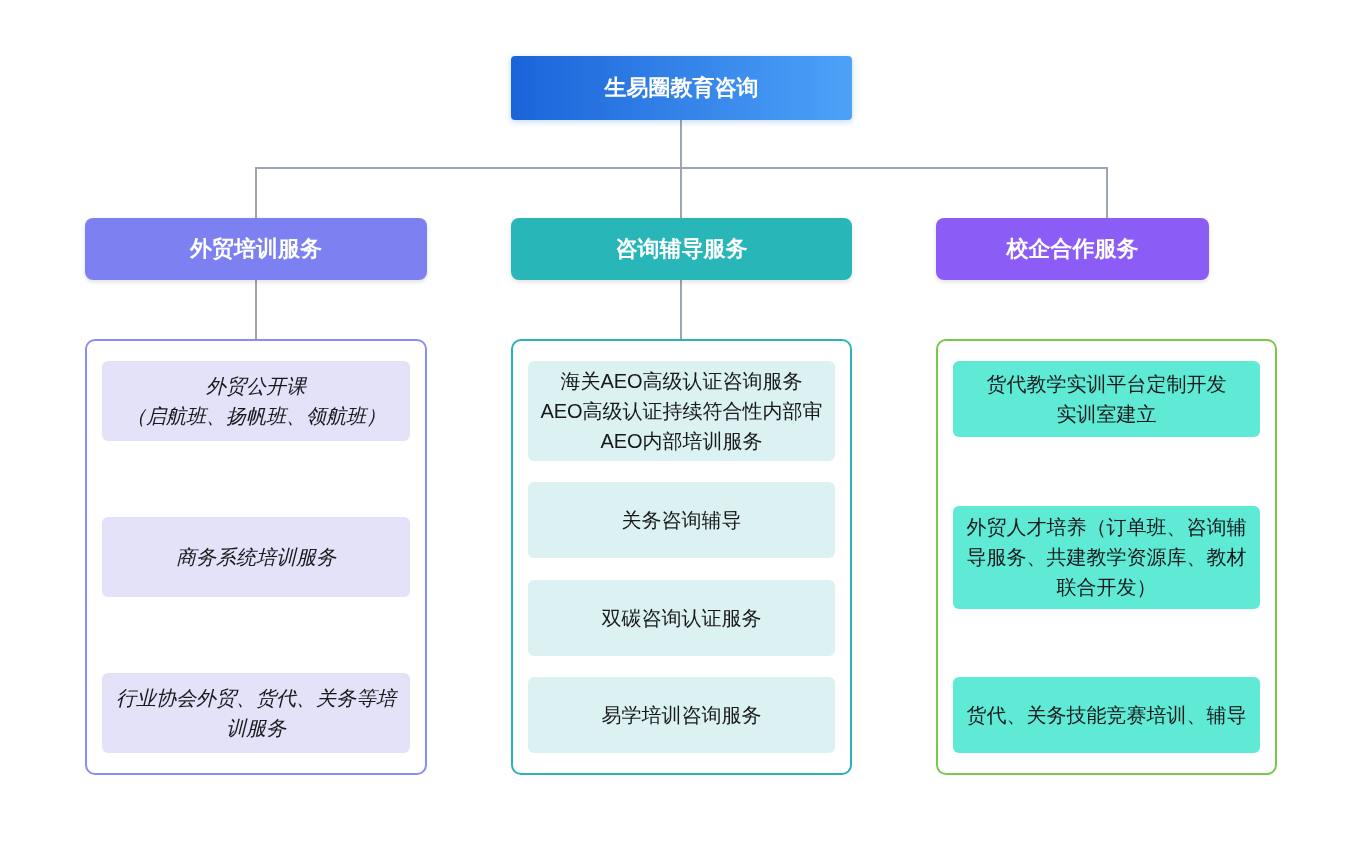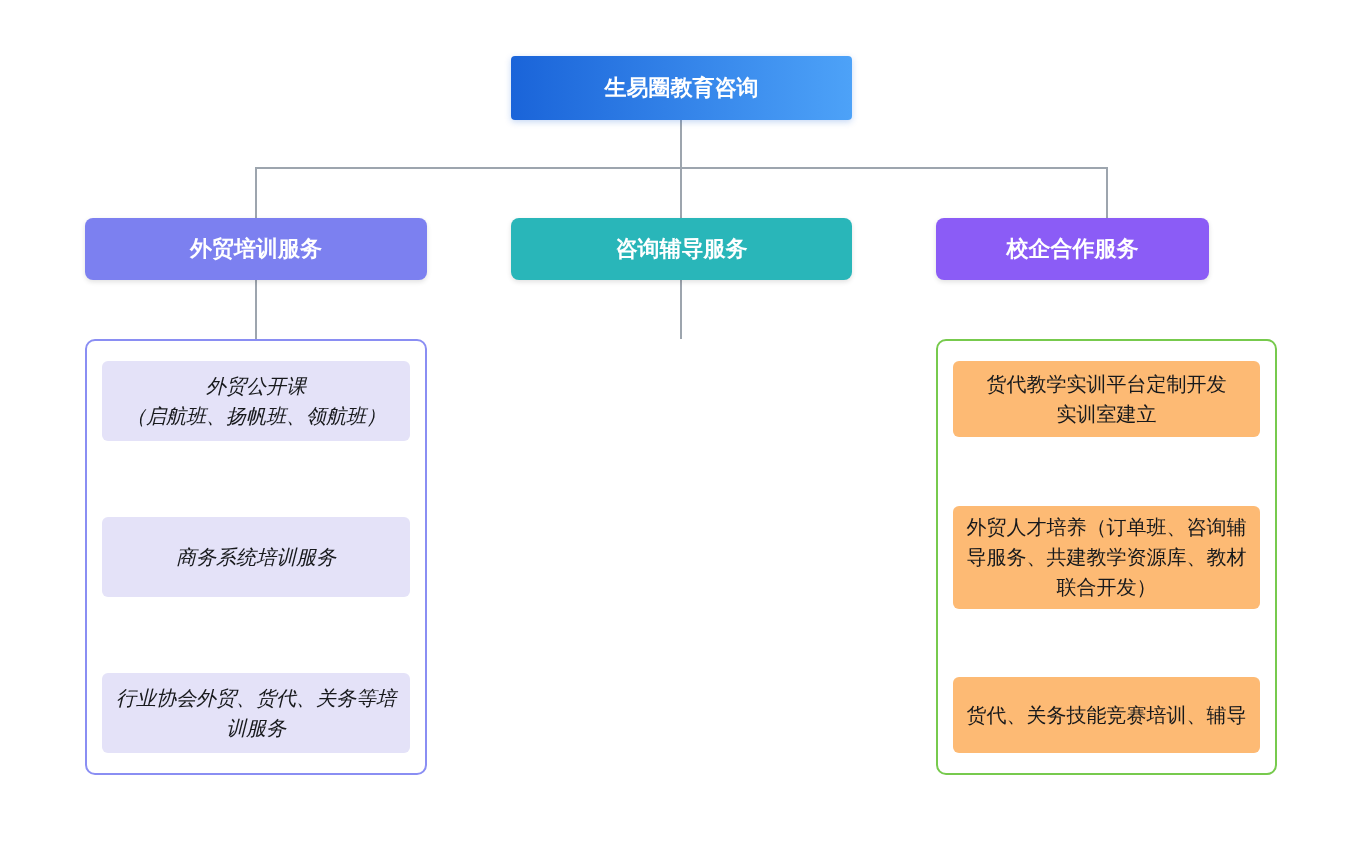--- a/index.html
+++ b/index.html
@@ -83,21 +83,21 @@
     justify-content: center;
     text-align: center;
     white-space: pre-line;
     font-size: 20px;
     line-height: 30px;
     color: #17191c;
     padding: 6px 10px;
   }
   .bb1 .item { background: #e4e2f8; }
   .bb2 .item { background: #dcf1f2; }
-  .bb3 .item { background: #fdba74; }
+  .bb3 .item { background: #5eead4; }
 
   .hA { height: 80px; font-style: italic; }   
   .hB { height: 100px; }  
   .hC { height: 76px; }   
   .hD { height: 103px; }  
 </style>
 </head>
 <body>
 
 <div class="canvas">
@@ -116,20 +116,28 @@
   <div class="branch-header bh1">外贸培训服务</div>
   <div class="branch-header bh3">校企合作服务</div>
 
   <div class="branch-box bb1">
     <div class="item hA">外贸公开课
 （启航班、扬帆班、领航班）</div>
     <div class="item hA">商务系统培训服务</div>
     <div class="item hA">行业协会外贸、货代、关务等培训服务</div>
   </div>
 
+  <div class="branch-box bb2">
+    <div class="item hB">海关AEO高级认证咨询服务
+AEO高级认证持续符合性内部审
+AEO内部培训服务</div>
+    <div class="item hC">关务咨询辅导</div>
+    <div class="item hC">双碳咨询认证服务</div>
+    <div class="item hC">易学培训咨询服务</div>
+  </div>
 
   <div class="branch-box bb3">
     <div class="item hC">货代教学实训平台定制开发
 实训室建立</div>
     <div class="item hD">外贸人才培养（订单班、咨询辅导服务、共建教学资源库、教材联合开发）</div>
     <div class="item hC">货代、关务技能竞赛培训、辅导</div>
   </div>
 
 </div>
 

